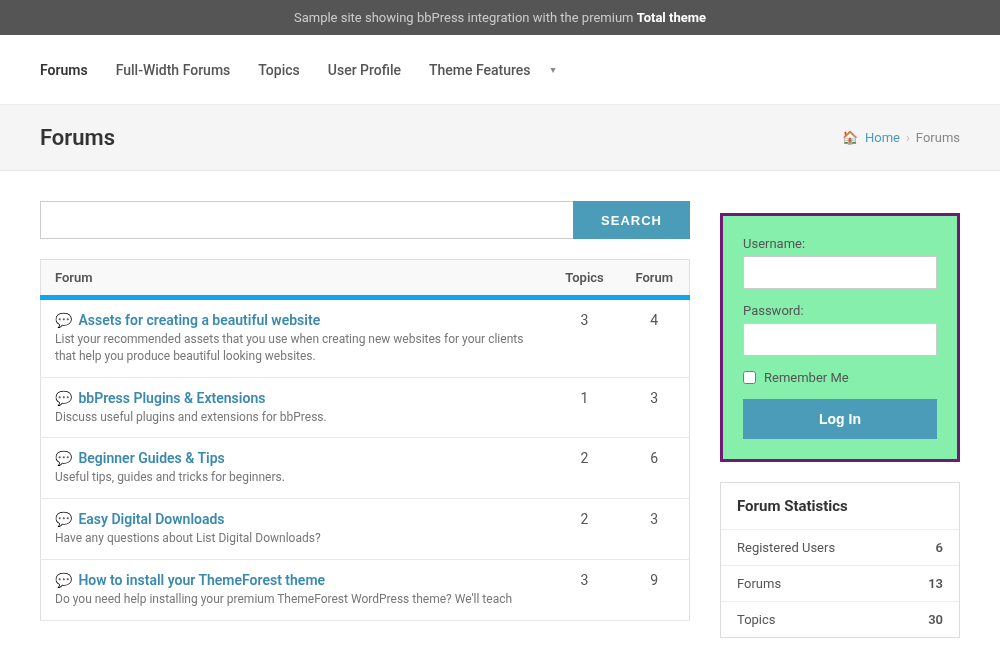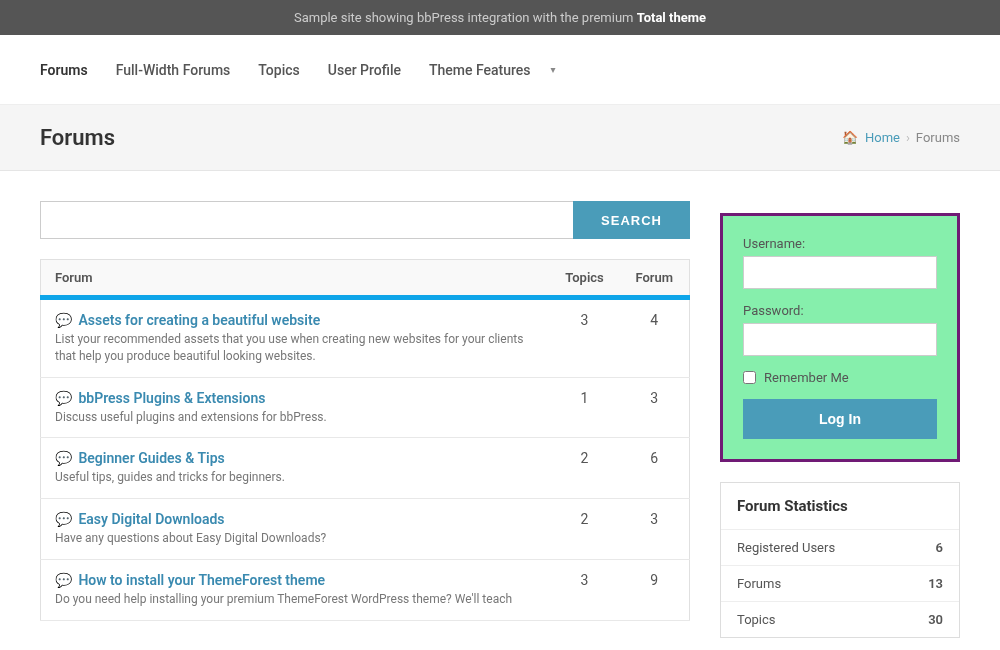--- a/index.html
+++ b/index.html
@@ -337,21 +337,21 @@
     <td class="num">2</td>
     <td class="num">6</td>
   </tr>
           <tr>
     <td>
       <div class="forum-cell-wrap">
         <a class="forum-name-link" href="#">
           <span style="margin-right:6px; color:#4a9cb9; font-size:14px;">💬</span>
           Easy Digital Downloads
         </a>
-        <div class="forum-desc">Have any questions about Easy Digital Downloads?</div>
+        <div class="forum-desc">Have any questions about List Digital Downloads?</div>
       </div>
     </td>
     <td class="num">2</td>
     <td class="num">3</td>
   </tr>
           <tr>
     <td>
       <div class="forum-cell-wrap">
         <a class="forum-name-link" href="#">
           <span style="margin-right:6px; color:#4a9cb9; font-size:14px;">💬</span>

